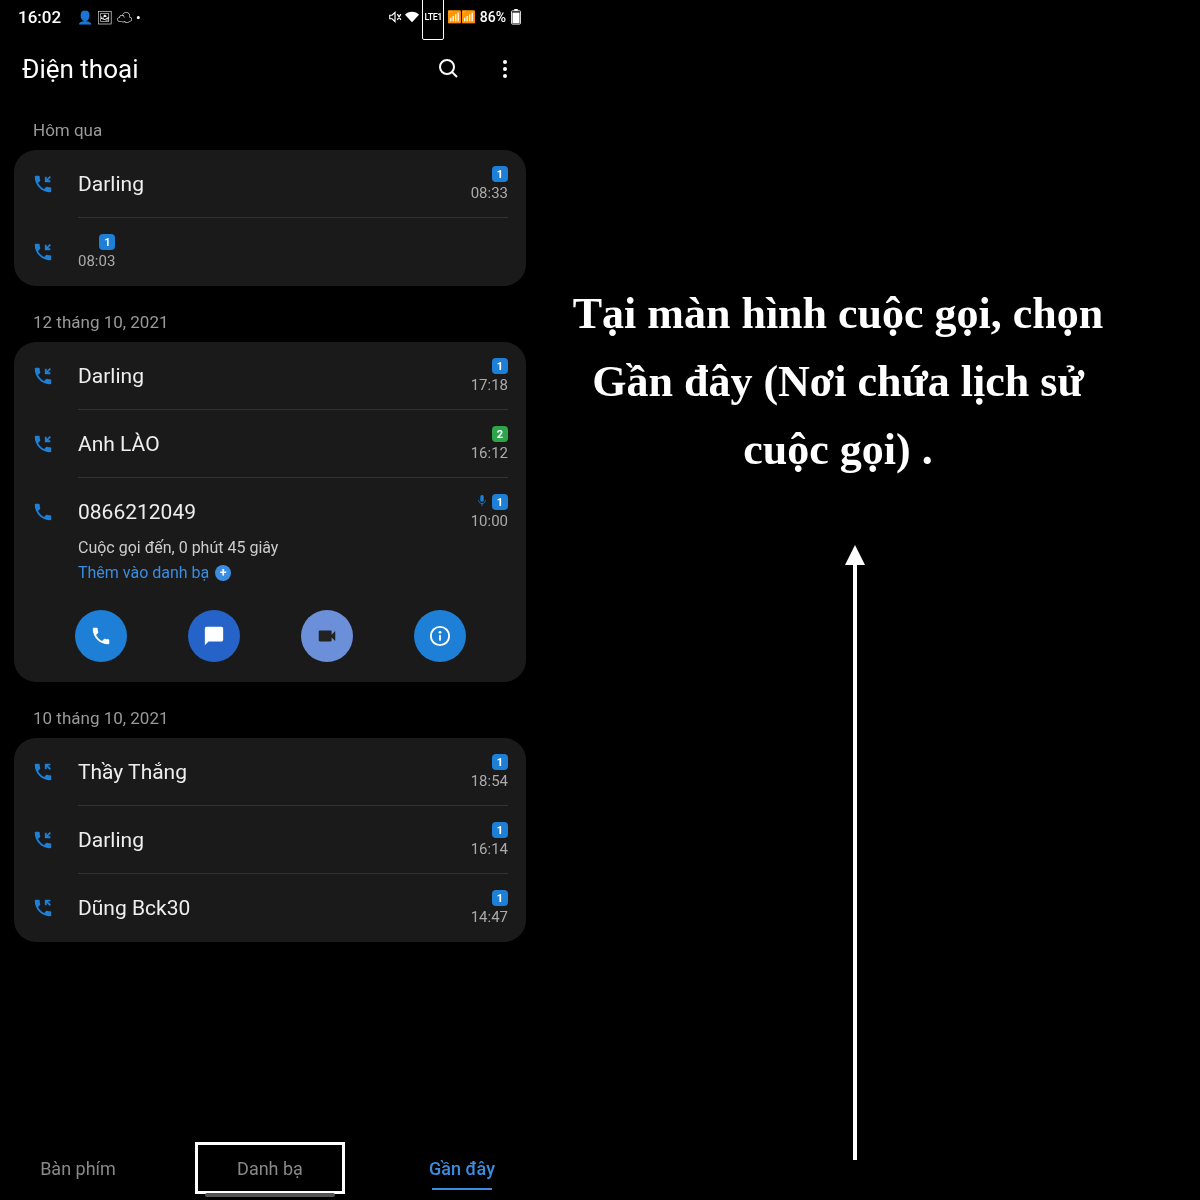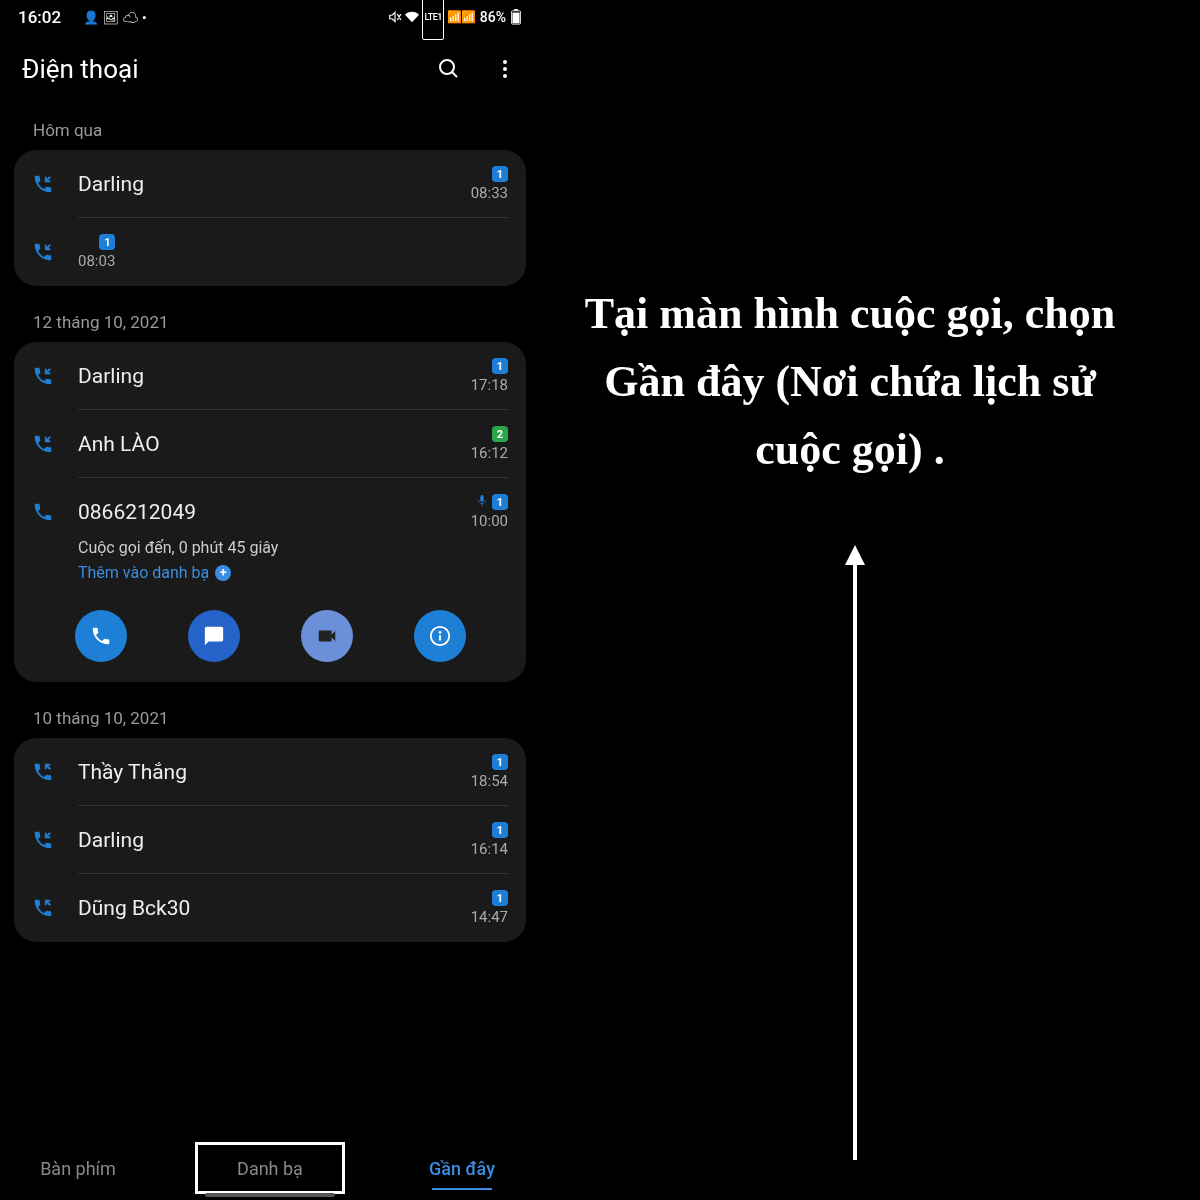--- a/index.html
+++ b/index.html
@@ -22,21 +22,21 @@
   }
   .status-bar {
     height: 34px;
     display: flex;
     justify-content: space-between;
     align-items: center;
     padding: 0 18px;
     font-size: 17px;
     font-weight: 500;
   }
-  .status-left { display: flex; align-items: center; gap: 22px; }
+  .status-left { display: flex; align-items: center; gap: 16px; }
   .status-right { display: flex; align-items: center; gap: 4px; font-size: 14px;}
   .status-icons { display: flex; gap: 3px; align-items: center; font-size:12px; letter-spacing:-0.5px;}
   .app-header {
     display: flex;
     justify-content: space-between;
     align-items: center;
     padding: 20px 22px 10px 22px;
   }
   .app-title { font-size: 26px; font-weight: 400; }
   .header-actions { display: flex; gap: 30px; align-items: center; }
@@ -145,21 +145,21 @@
     position:absolute; border:3px solid #fff;
     width:150px; height:52px; left:195px; bottom:6px;
     pointer-events:none;
   }
   .home-indicator {
     position:absolute; bottom:3px; left:50%; transform:translateX(-50%);
     width:130px; height:4px; background:#555; border-radius:3px;
   }
   .annotation {
     position:absolute;
-    left: 560px;
+    left: 548px;
     top: 280px;
     width: 580px;
     color:#fff;
     font-family: "Comic Sans MS", "Segoe Script", cursive;
     font-size: 44px;
     font-weight: bold;
     line-height: 1.55;
     text-align:center;
   }
   .arrow {

